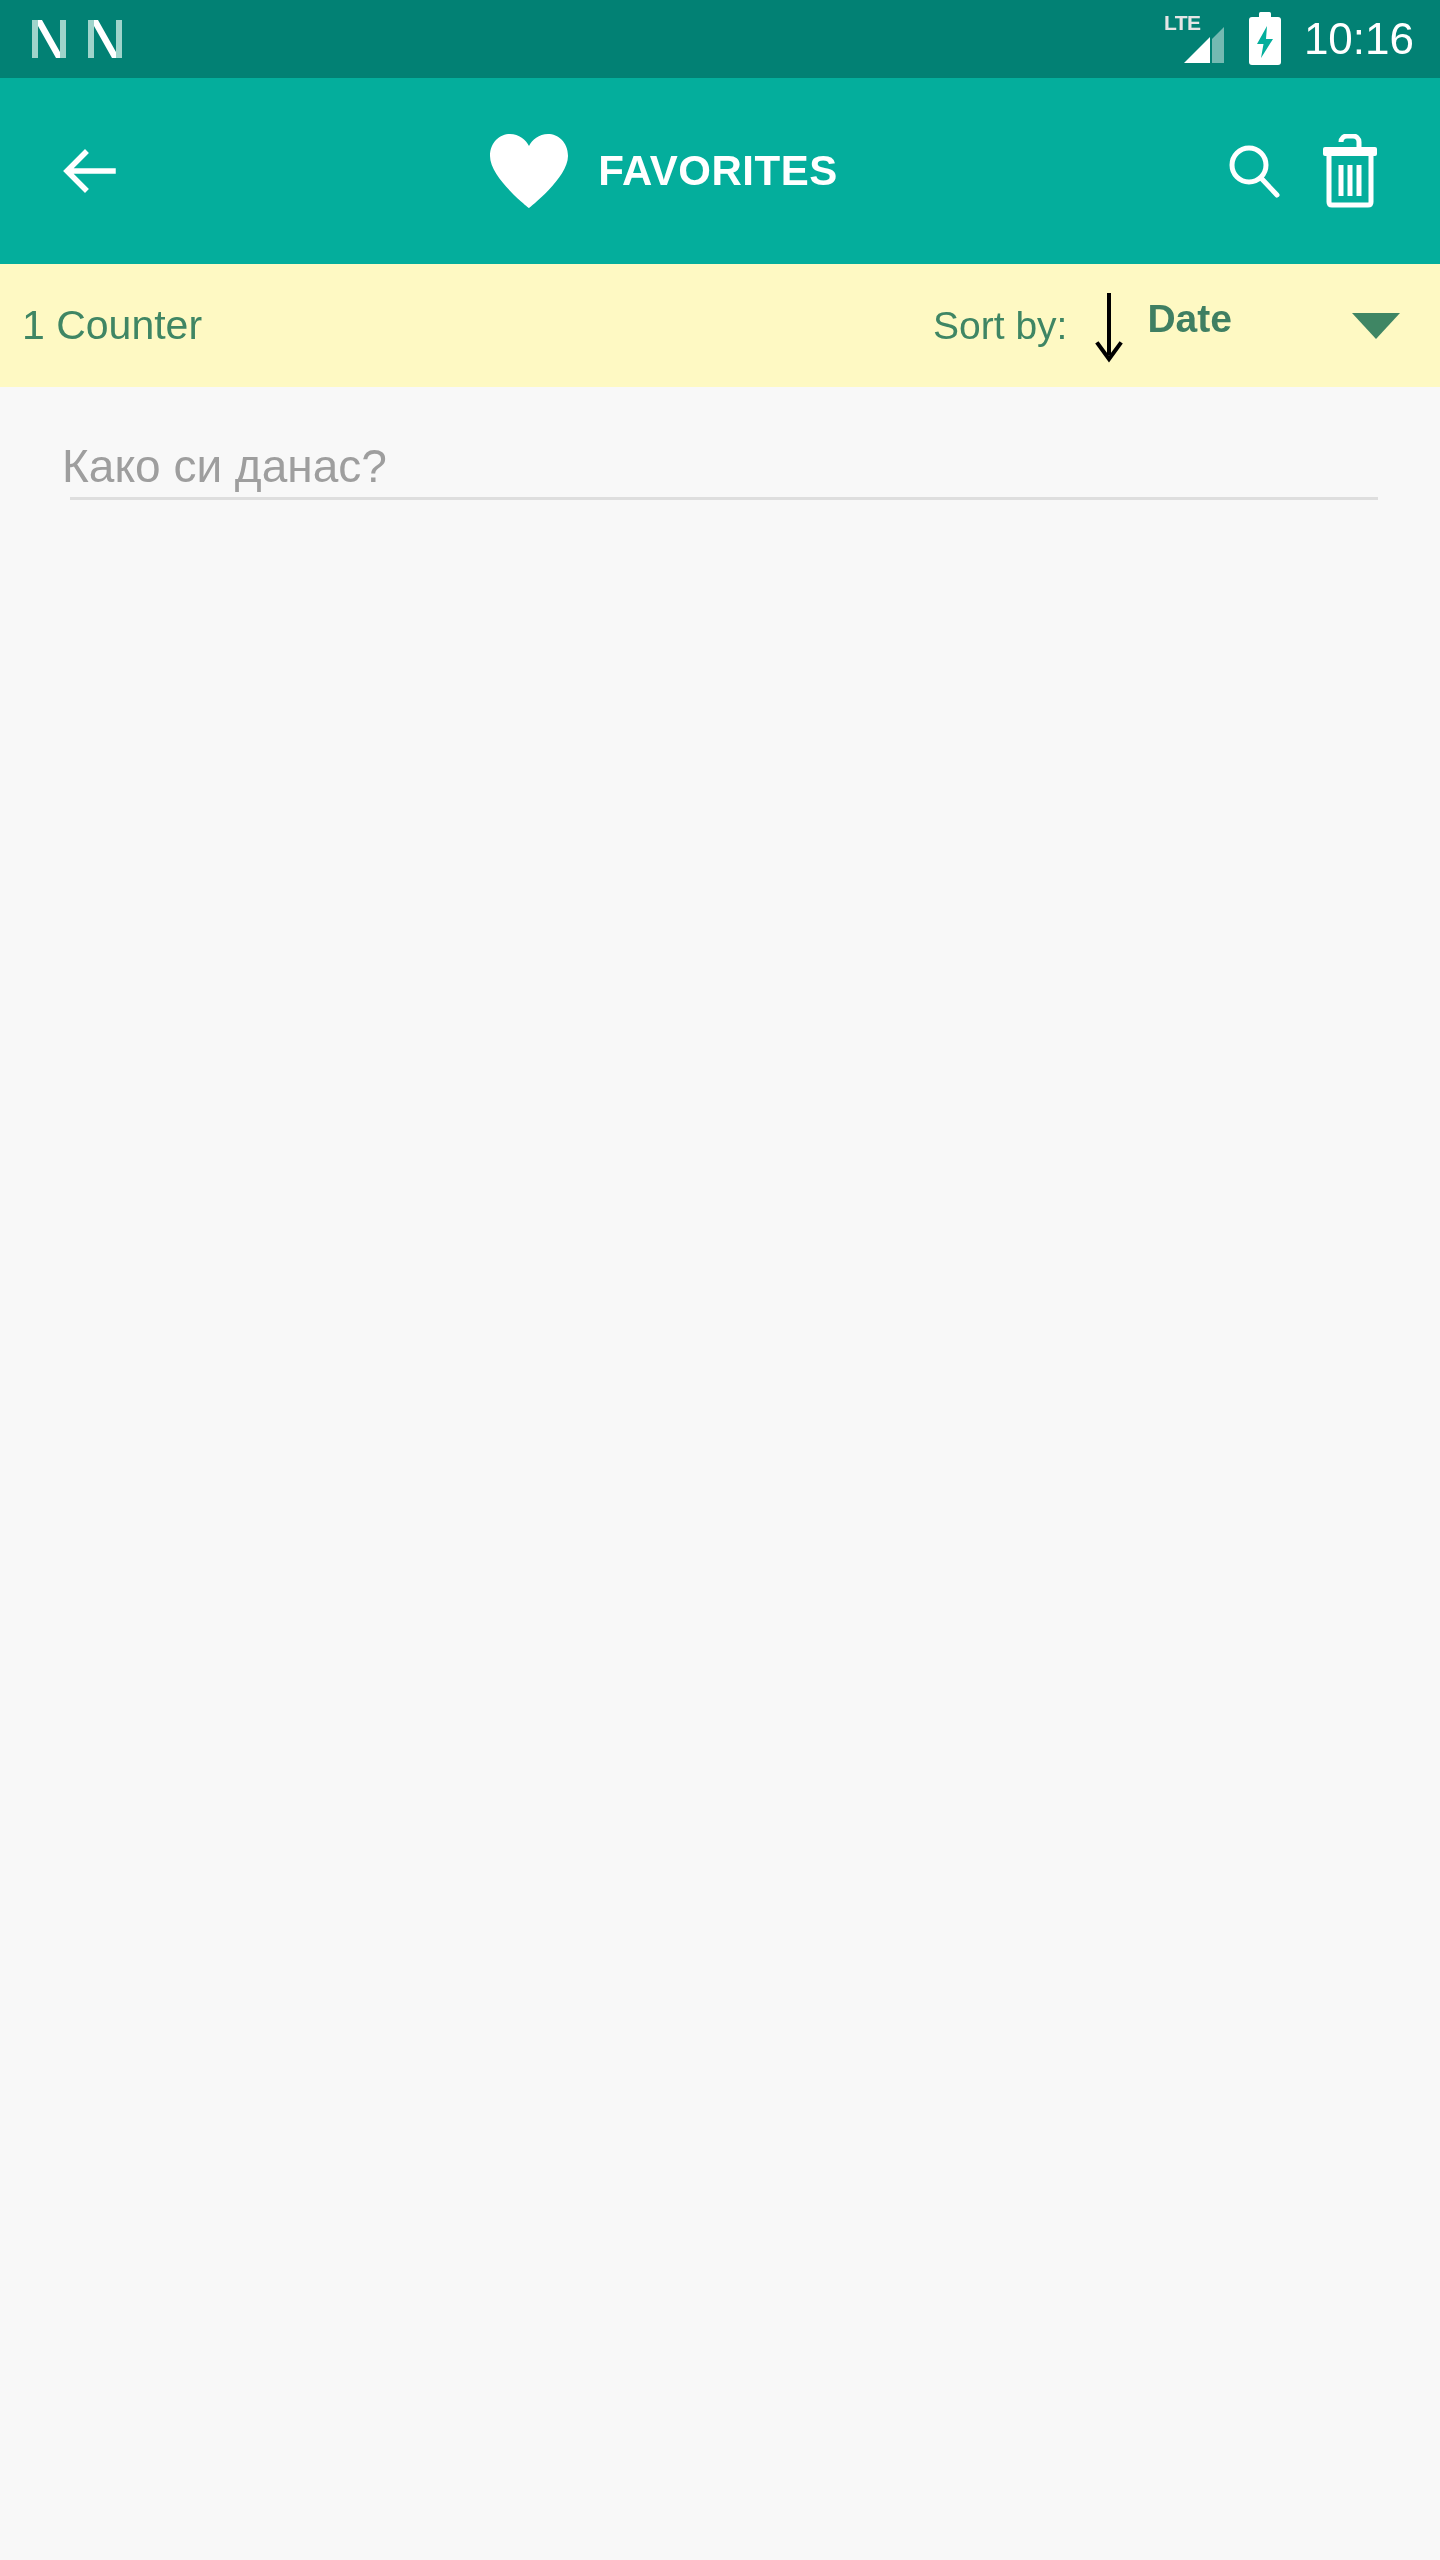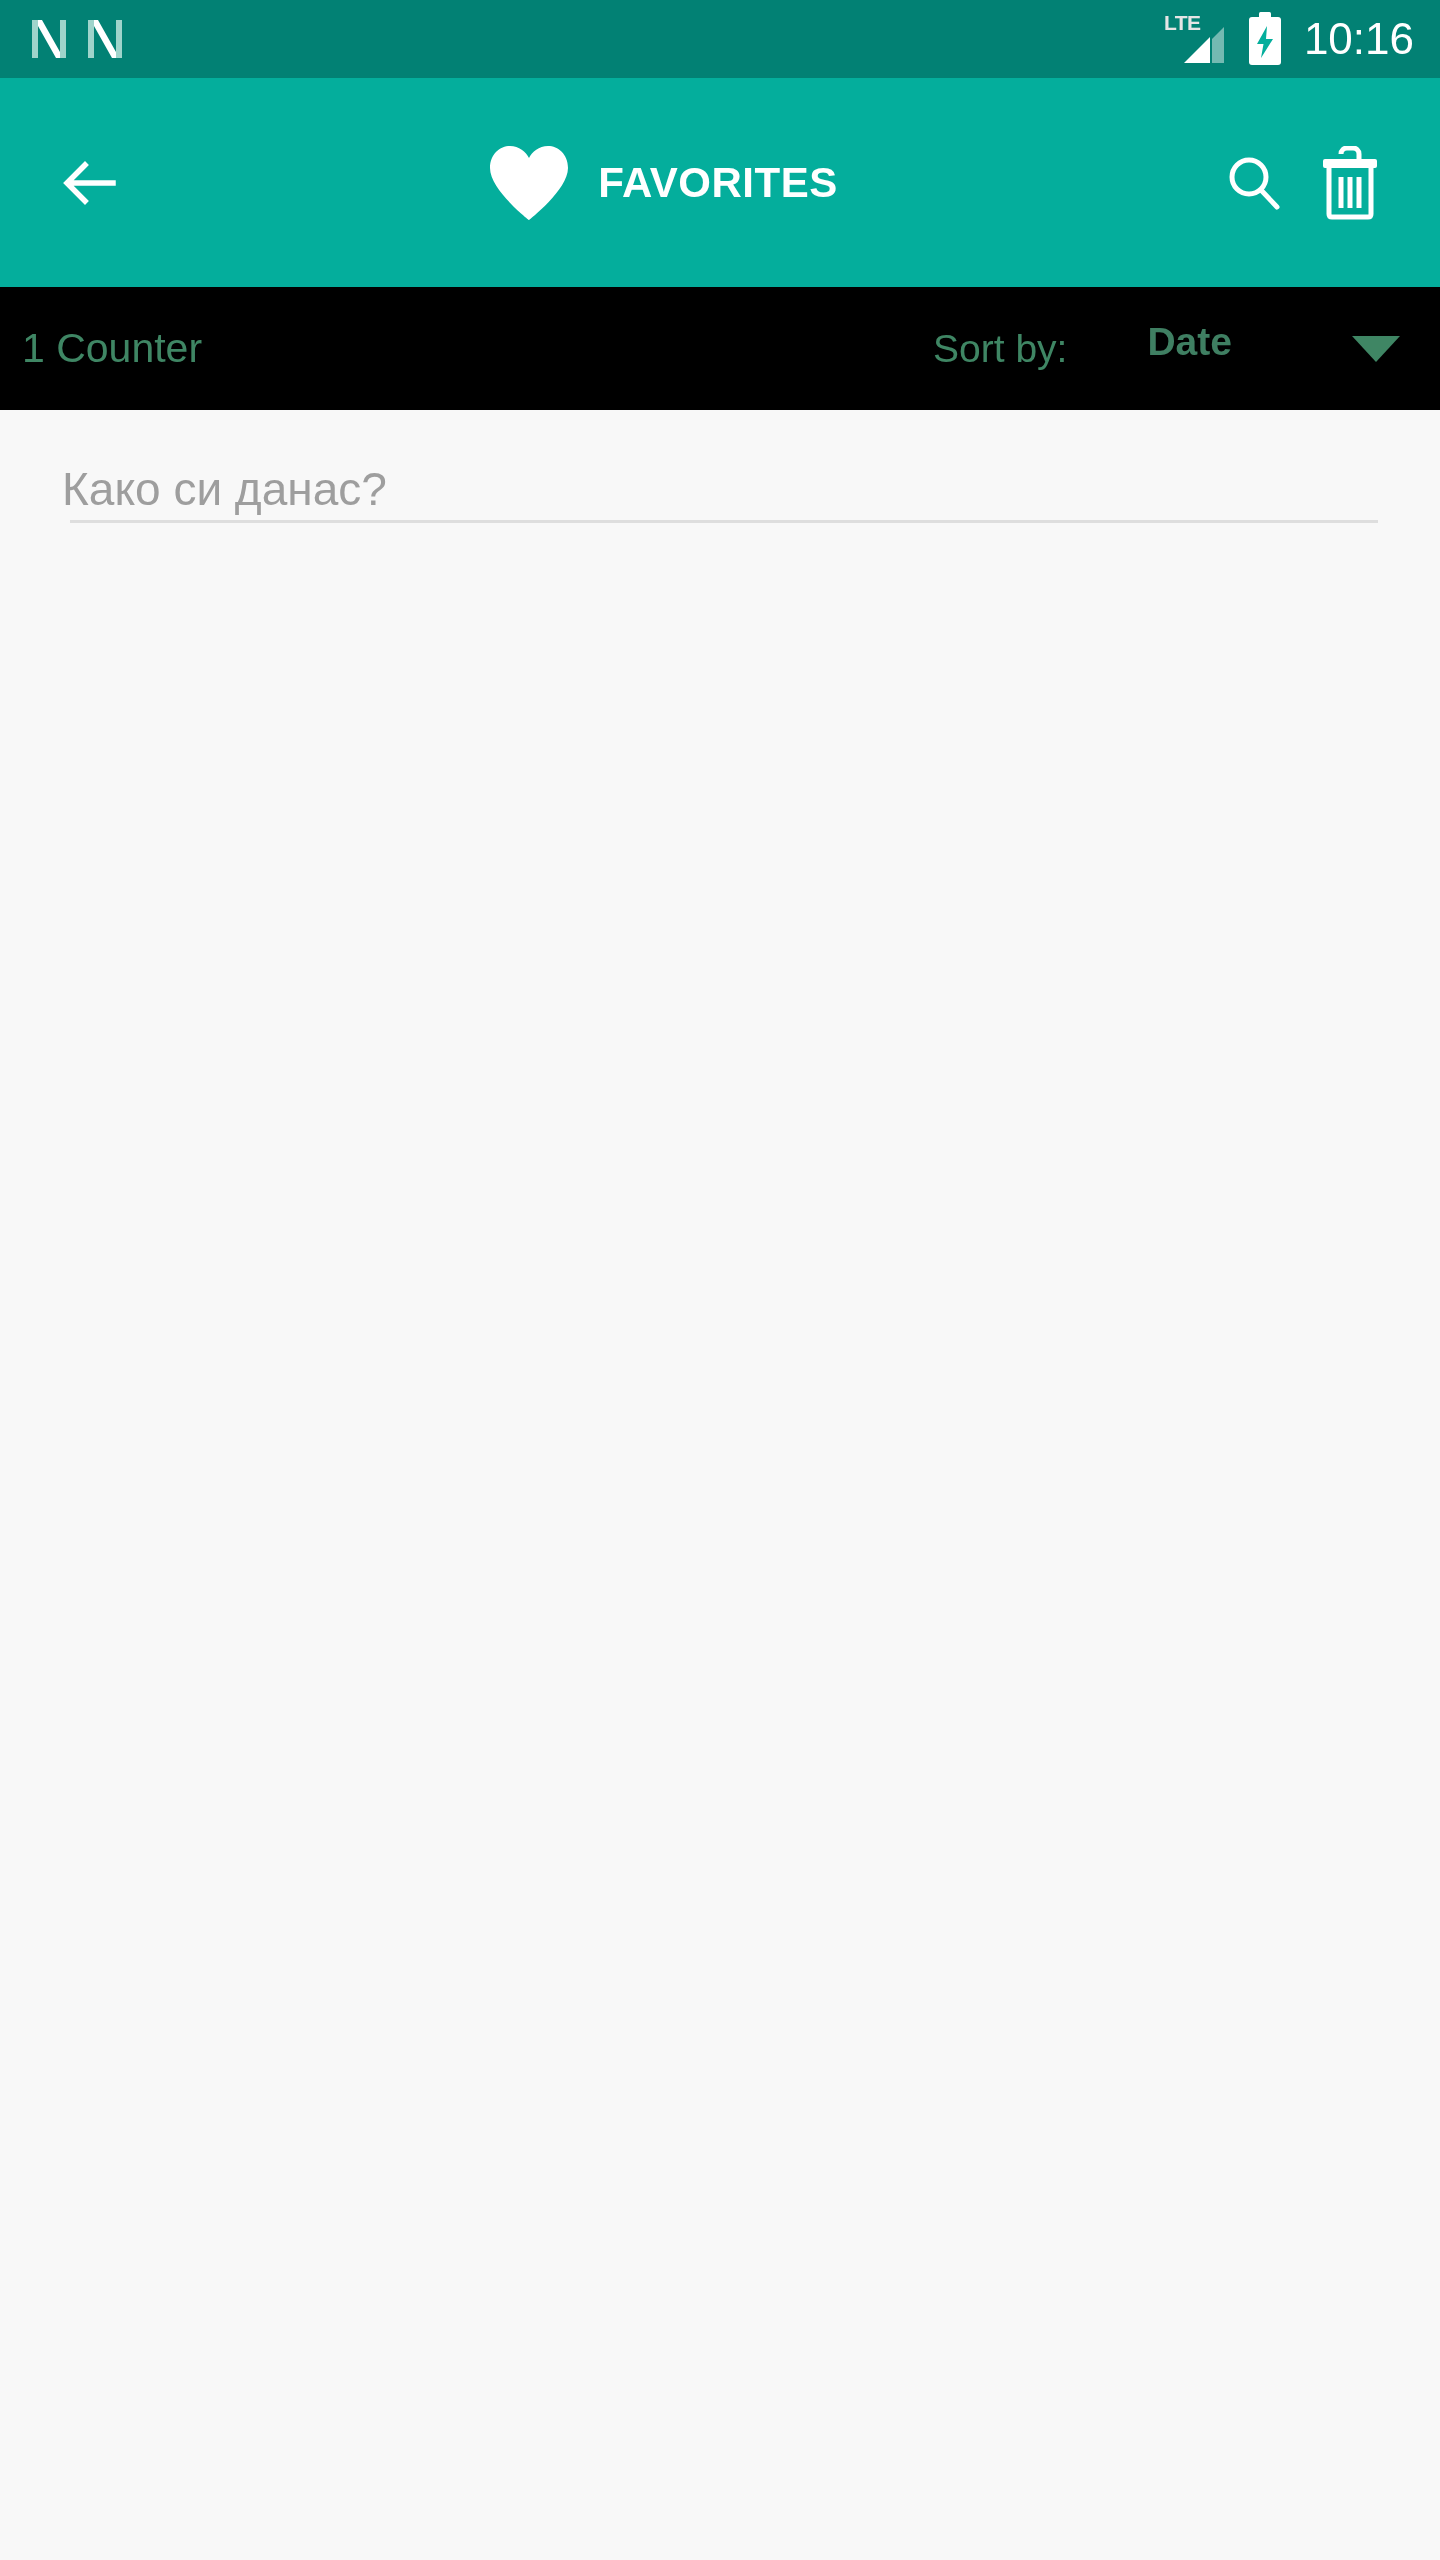--- a/index.html
+++ b/index.html
@@ -30,21 +30,21 @@
   }
   .signal-svg{ position:absolute; bottom:0; right:0; width:46px; height:40px; }
   .battery-svg{ width:38px; height:54px; display:block; }
   .clock{
     font-size:44px; color:#ffffff; font-weight:400;
     letter-spacing:0px; line-height:1;
   }
 
   
   .appbar{
-    height:209px;
+    height:186px;
     background:#04ae9c;
     display:flex;
     align-items:center;
     padding:0 42px;
   }
   .back-btn{ width:96px; height:96px; display:flex; align-items:center; justify-content:center; flex:0 0 auto; }
   .back-svg{ width:62px; height:62px; }
   .title-group{
     flex:1 1 auto;
     display:flex;
@@ -62,21 +62,21 @@
     width:96px; height:96px;
     display:flex; align-items:center; justify-content:center;
     flex:0 0 auto;
   }
   .search-svg{ width:62px; height:62px; }
   .trash-svg{ width:62px; height:74px; }
 
   
   .sortbar{
     height:123px;
-    background:#000000;
+    background:#fef9c3;
     display:flex;
     align-items:center;
     padding:0 22px 0 22px;
     position:relative;
   }
   .counter-text{
     font-size:41px; color:#3f8664; font-weight:400;
     line-height:1;
   }
   .sort-group{

